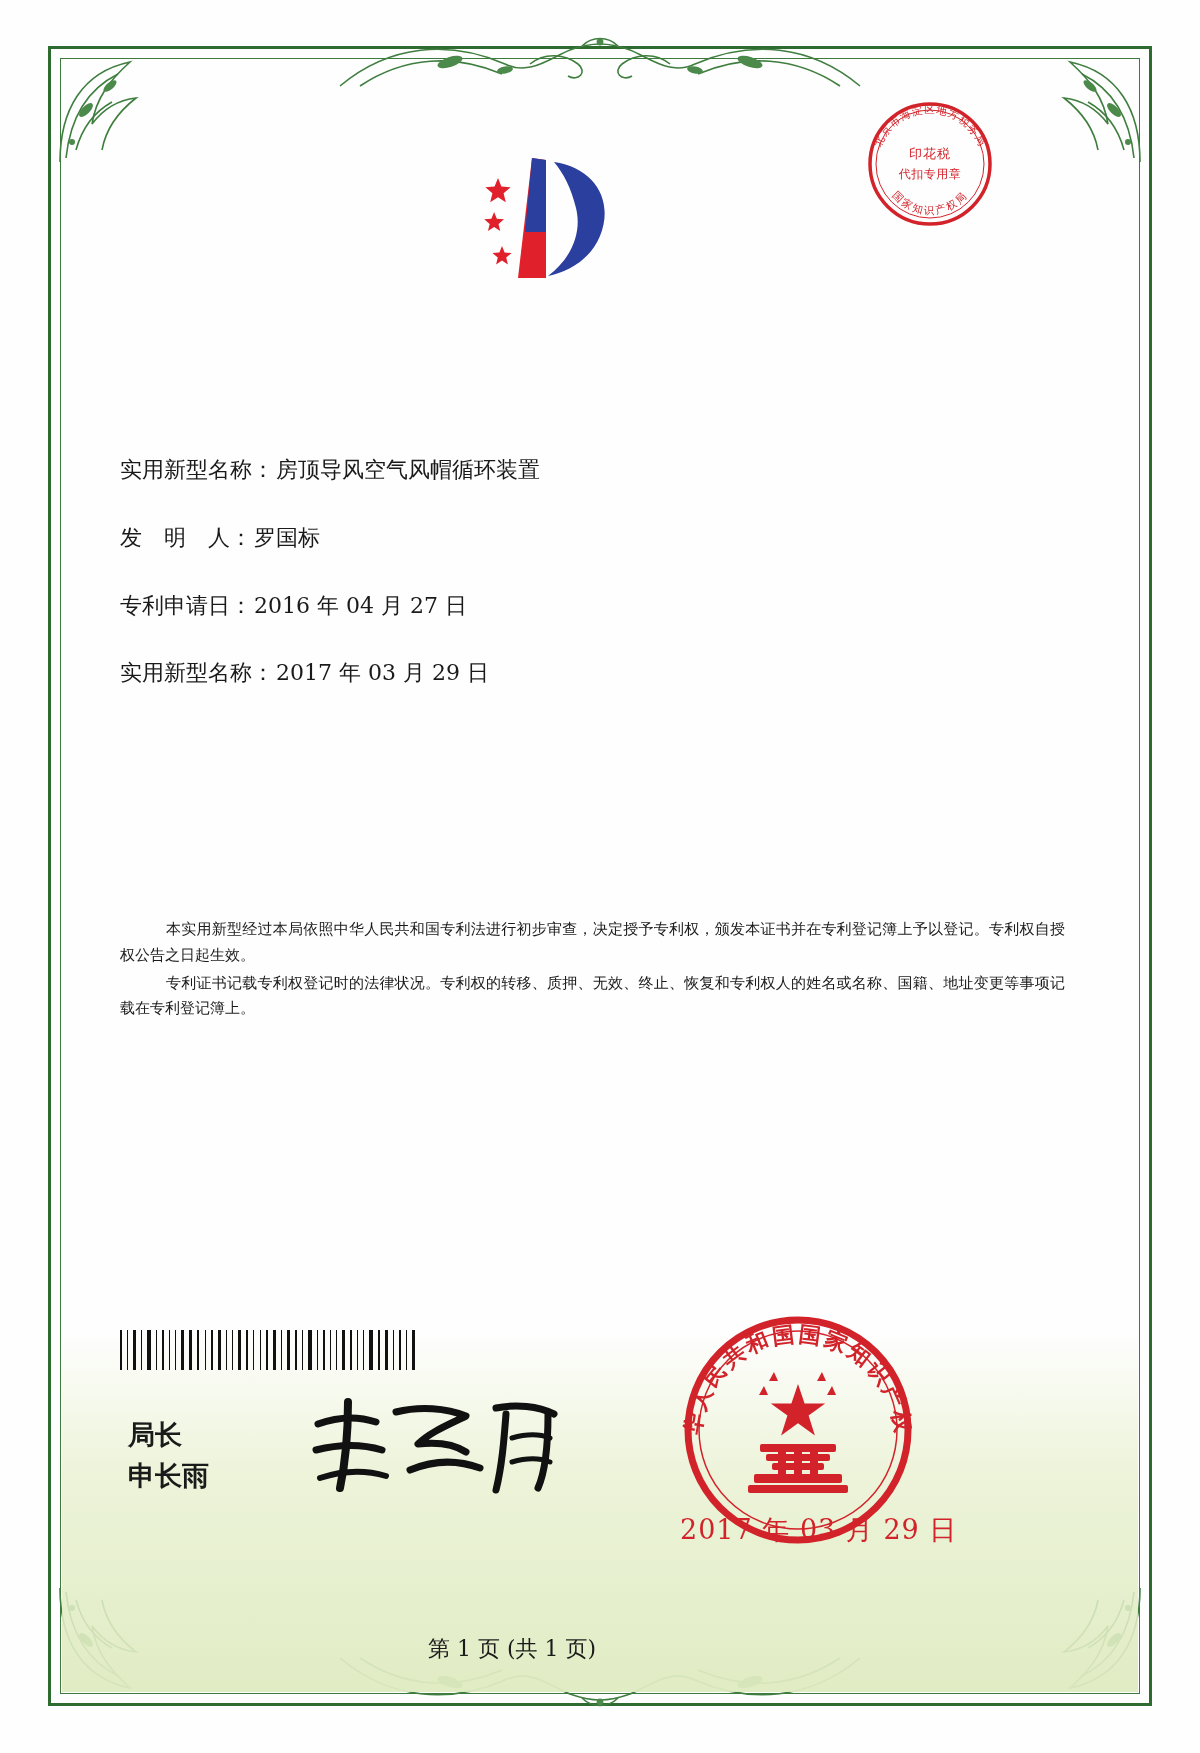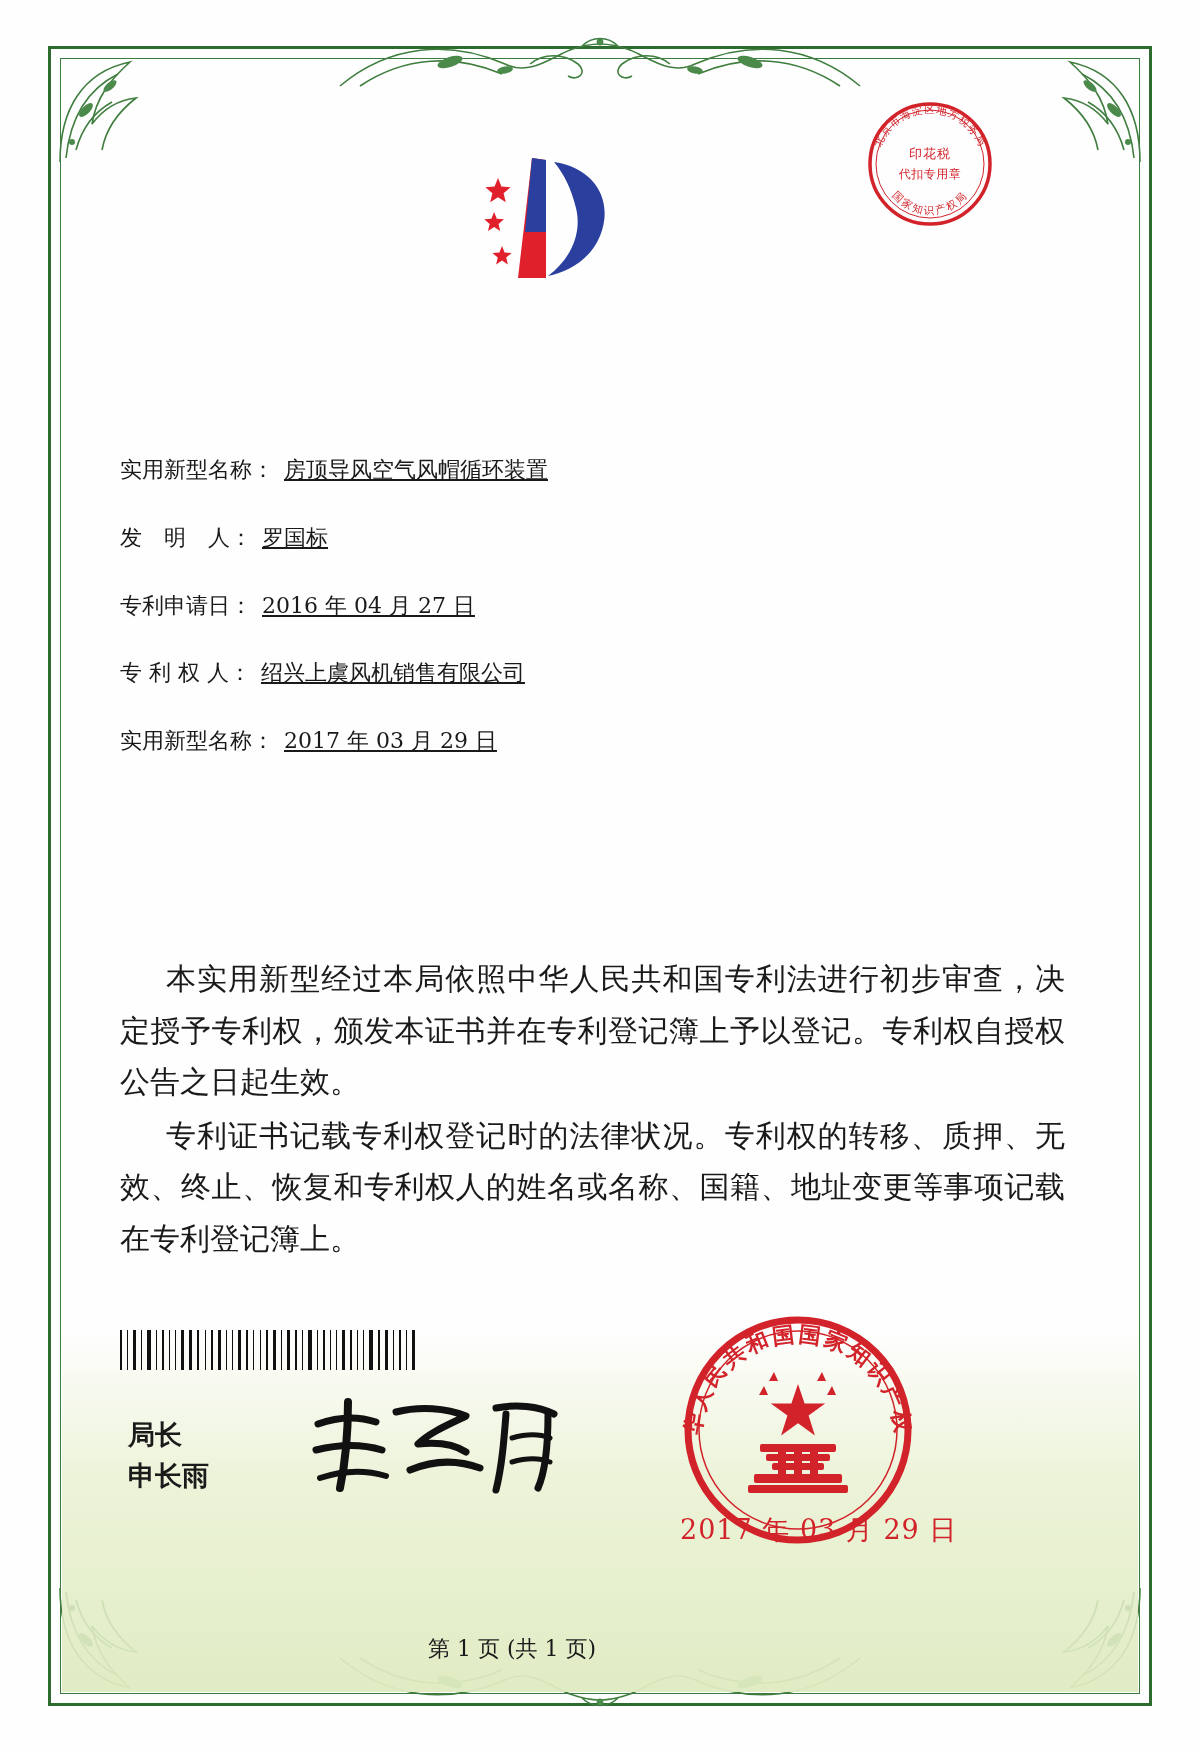--- a/index.html
+++ b/index.html
@@ -100,39 +100,37 @@
     left: 120px; top: 455px;
     width: 960px;
   }
   .field-row {
     display: flex;
     align-items: baseline;
     margin-bottom: 37px;
     font-size: 23px;
     line-height: 1.4;
     white-space: nowrap;
-    gap: 8px;
   }
   .field-label {
     font-family: "DejaVu Serif", serif;
     font-size: 22px;
   }
   .field-value {
     font-family: "DejaVu Serif", serif;
     font-size: 22px;
     margin-left: 2px;
-    text-decoration: underline;
   }
 
   
   .body-text {
     position: absolute;
-    left: 120px; top: 953px;
+    left: 120px; top: 917px;
     width: 945px;
-    font-size: 30px;
+    font-size: 15px;
     line-height: 1.72;
     font-family: "DejaVu Serif", serif;
     text-align: justify;
   }
   .body-text p {
     margin: 0 0 2px 0;
     text-indent: 46px;
   }
 
   
@@ -317,24 +315,20 @@
       <span class="field-label">实用新型名称：</span>
       <span class="field-value">房顶导风空气风帽循环装置</span>
     </div>
     <div class="field-row">
       <span class="field-label">发　明　人：</span>
       <span class="field-value">罗国标</span>
     </div>
     <div class="field-row">
       <span class="field-label">专利申请日：</span>
       <span class="field-value">2016 年 04 月 27 日</span>
-    </div>
-    <div class="field-row">
-      <span class="field-label">专 利 权 人：</span>
-      <span class="field-value">绍兴上虞风机销售有限公司</span>
     </div>
     <div class="field-row">
       <span class="field-label">实用新型名称：</span>
       <span class="field-value">2017 年 03 月 29 日</span>
     </div>
   </div>
 
   <div class="body-text">
     <p>本实用新型经过本局依照中华人民共和国专利法进行初步审查，决定授予专利权，颁发本证书并在专利登记簿上予以登记。专利权自授权公告之日起生效。</p>
     <p>专利证书记载专利权登记时的法律状况。专利权的转移、质押、无效、终止、恢复和专利权人的姓名或名称、国籍、地址变更等事项记载在专利登记簿上。</p>

